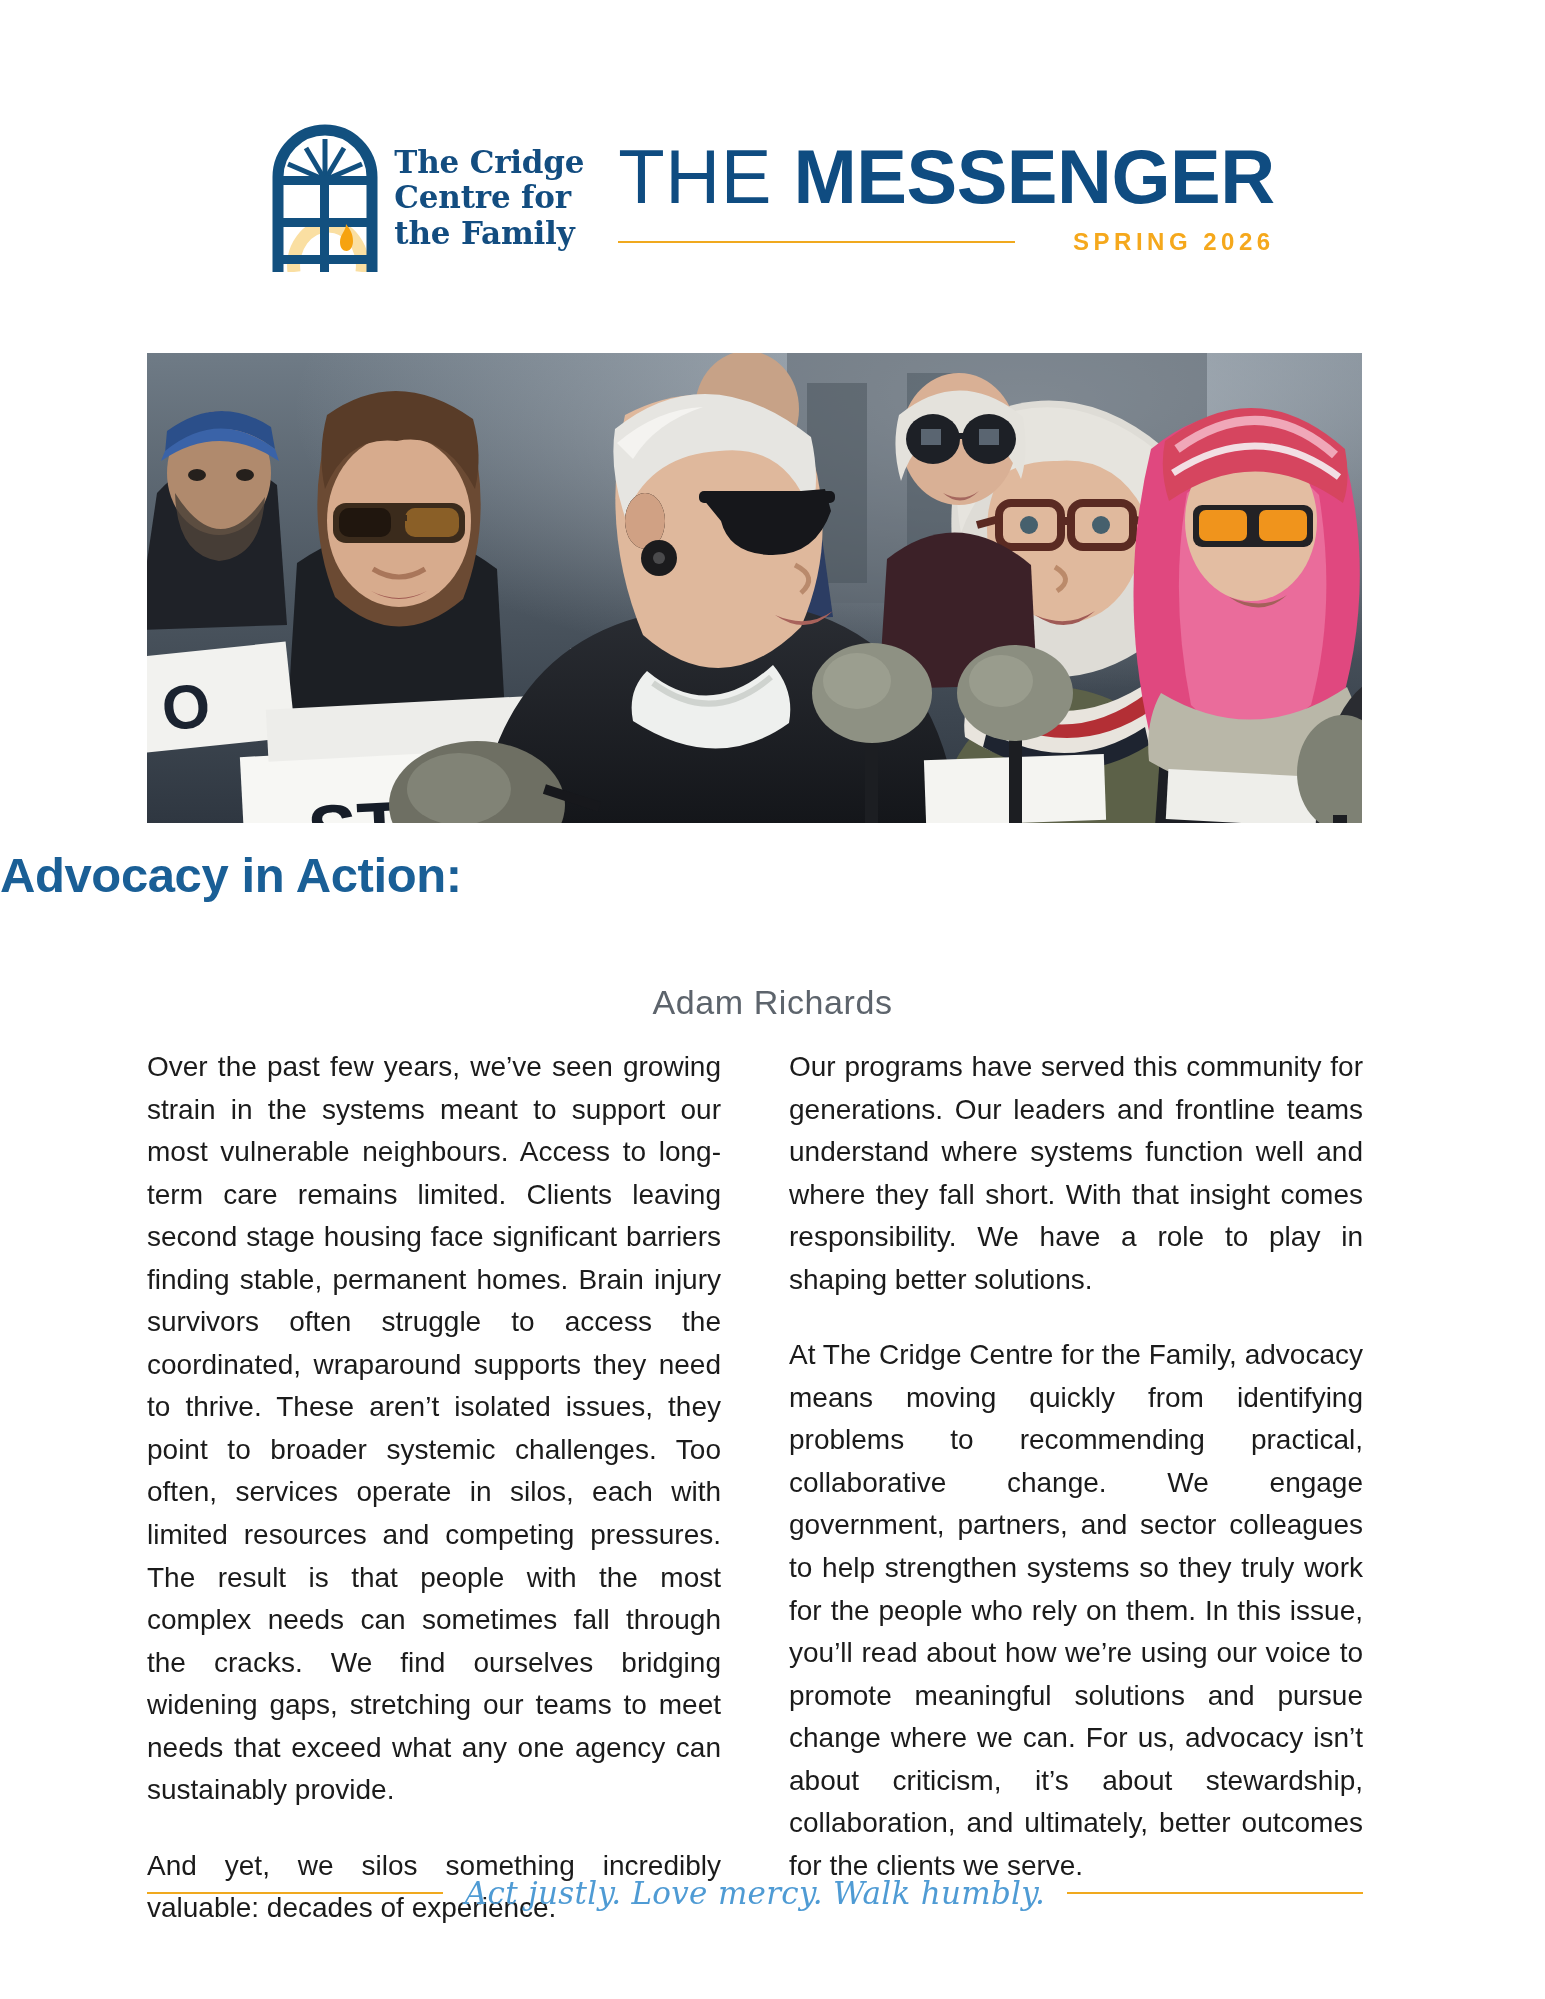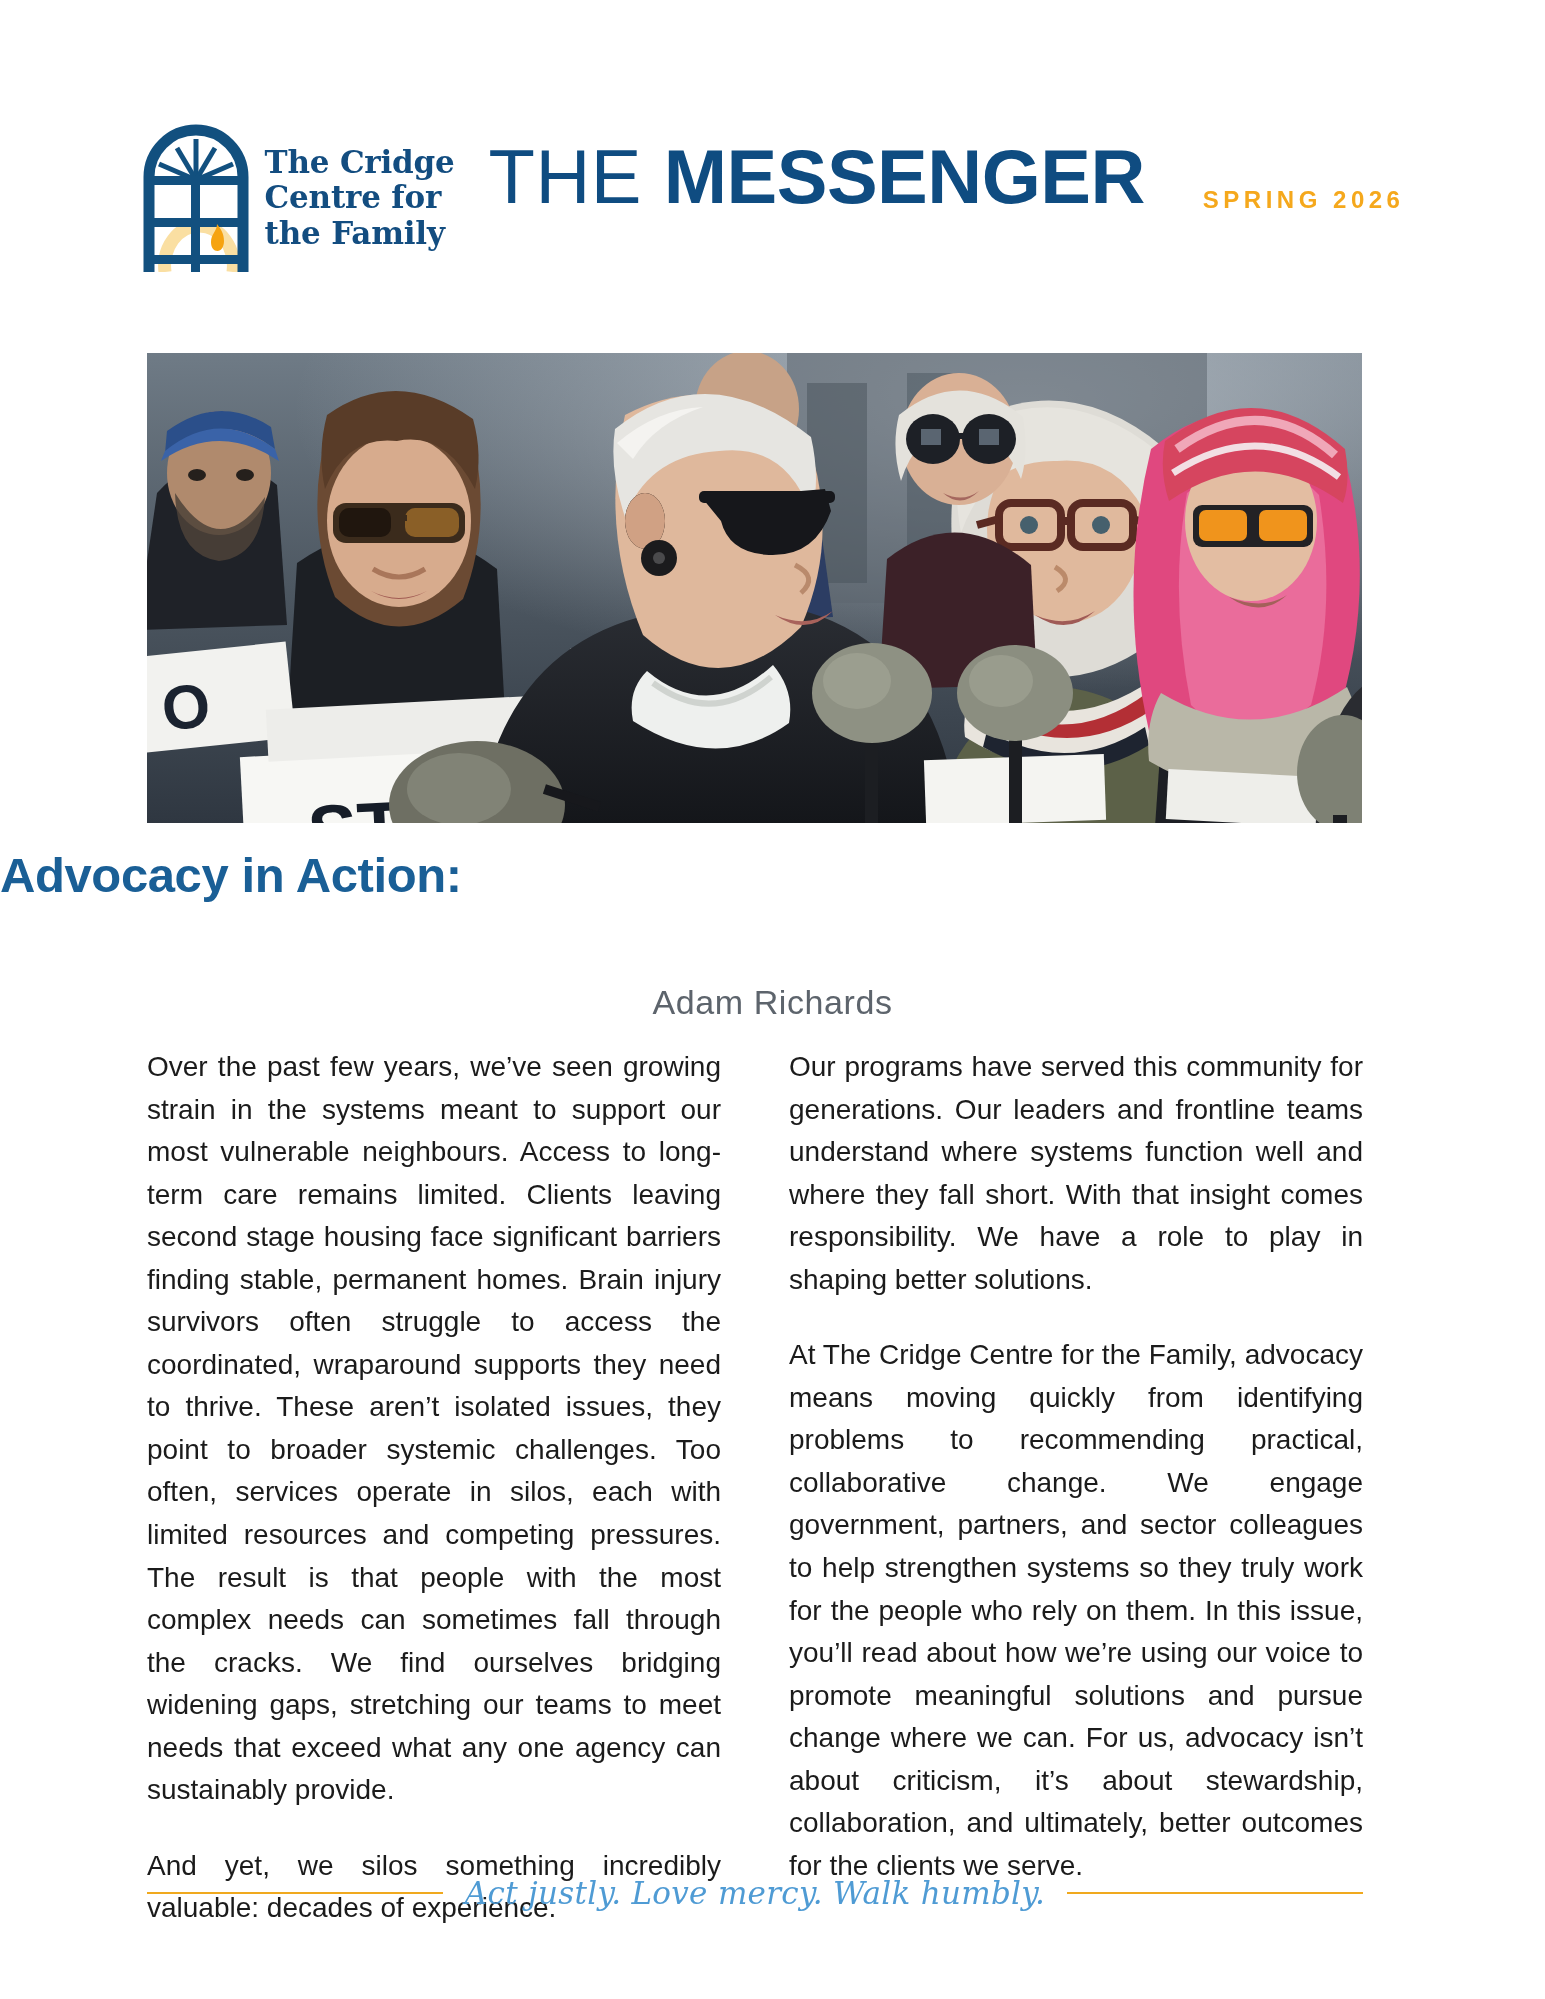--- a/index.html
+++ b/index.html
@@ -51,20 +51,21 @@
     font-size: 31px;
     line-height: 1.13;
     letter-spacing: -0.2px;
   }
   .logo-words div { white-space: nowrap; }
 
   .title-block {
     margin-left: 34px;
     margin-top: 22px;
     display: flex;
+    flex-direction: column;
     align-items: flex-end;
   }
   .title-line {
     font-family: "Liberation Sans", sans-serif;
     color: #0f4c81;
     font-size: 76px;
     line-height: 0.98;
     letter-spacing: 0.5px;
     white-space: nowrap;
   }

